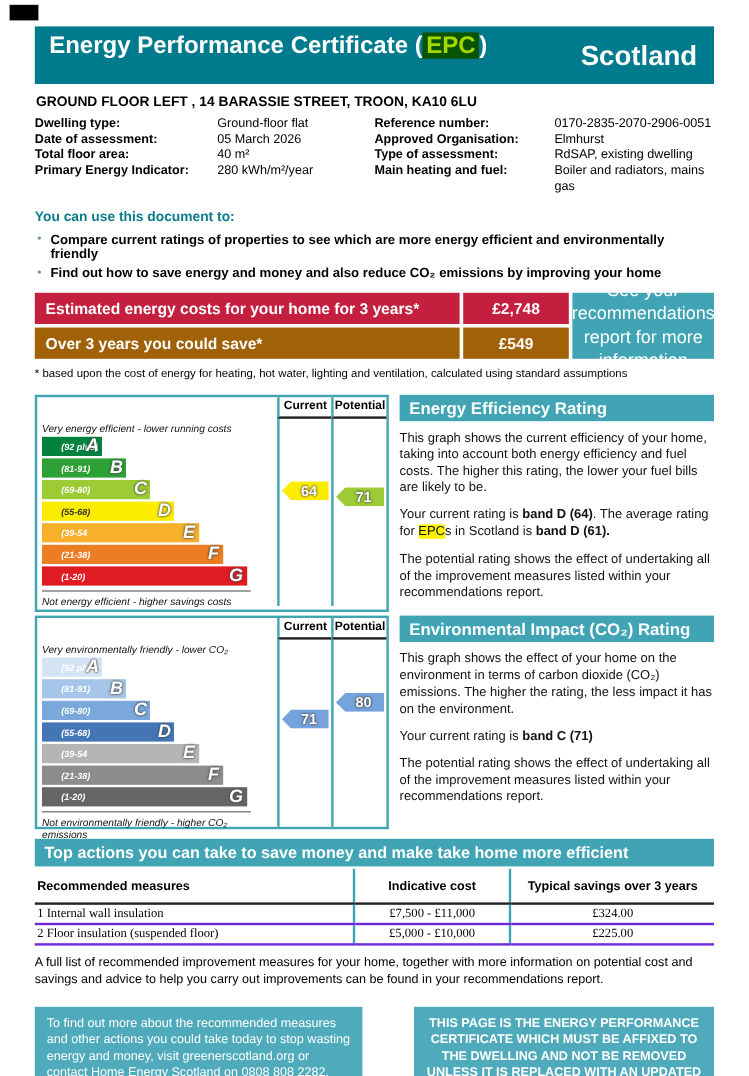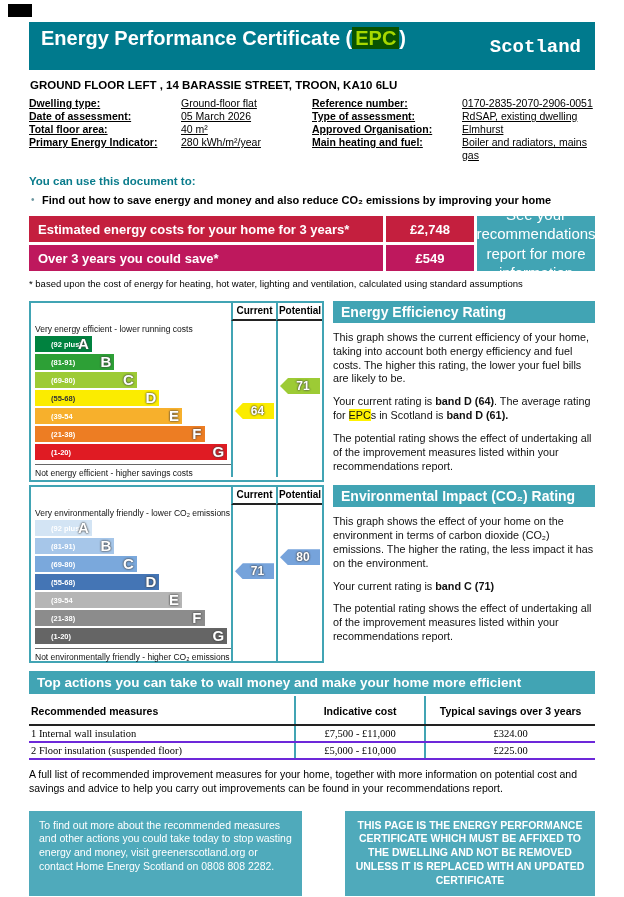--- a/index.html
+++ b/index.html
@@ -5,52 +5,52 @@
   * { margin:0; padding:0; box-sizing:border-box; }
   body { width:624px; height:897px; background:#fff; font-family:"Liberation Sans", sans-serif; color:#000; position:relative; overflow:hidden; }
   .page { padding:22px 29px 0 29px; }
   .corner-mark { position:absolute; left:8px; top:4px; width:24px; height:13px; background:#000; }
 
   .header { background:#007A8D; color:#fff; height:48px; padding:5px 14px 4px 12px; display:flex; justify-content:space-between; }
   .h-left { display:flex; flex-direction:column; justify-content:space-between; }
   .h-title { font-size:20px; font-weight:bold; white-space:nowrap; }
   .epc-badge { background:#0A5301; color:#A6D800; padding:0 3px; }
   .h-sub { font-size:10px; padding-bottom:1px; }
-  .h-region { font-size:19px; font-weight:bold; align-self:center;font-family:Liberation Mono, monospace; }
+  .h-region { font-size:23px; font-weight:bold; align-self:center; }
 
   .address { font-size:11.5px; font-weight:bold; margin:9px 0 6px 1px; }
 
   .details { display:flex; font-size:10.5px; line-height:13px; margin-top:2px; }
-  .dcol { flex:1;text-decoration:underline; }
+  .dcol { flex:1; }
   .detail-row { display:flex; }
   .dlabel { font-weight:bold; flex-shrink:0; }
   .dcol.left  .dlabel { width:152px; }
   .dcol.right .dlabel { width:150px; }
   .dvalue { flex:1; }
 
   .usage-heading { color:#0A7C8C; font-weight:bold; font-size:11.5px; margin-top:13px; }
   ul.bullets { list-style:none; margin-top:7px; font-size:11px; font-weight:bold; }
   ul.bullets li { padding-left:13px; position:relative; margin-bottom:4px; }
   ul.bullets li::before { content:"\2022"; position:absolute; left:2px; top:0; color:#6d97a0; font-size:10px; font-weight:normal; }
 
   .cost-grid { display:grid; grid-template-columns:1fr 88px 118px; grid-template-rows:26px 26px; gap:3px; margin-top:10px; }
   .cost-label { color:#fff; font-weight:bold; font-size:13px; display:flex; align-items:center; padding-left:9px; }
   .cost-value { color:#fff; font-weight:bold; font-size:13px; display:flex; align-items:center; justify-content:center; }
-  .bg-red { background:#C41F3E; } .bg-green { background:#be185d; }
+  .bg-red { background:#C41F3E; } .bg-green { background:#a16207; }
   .side-note { grid-row:1/3; grid-column:3; background:#41A4B4; color:#fff; font-size:15px; line-height:1.3;
                display:flex; align-items:center; justify-content:center; text-align:center; padding:2px 8px; }
   .footnote { font-size:9.5px; margin-top:7px; }
 
   .rating-section { display:flex; gap:9px; margin-top:12px; }
   .rating-section.second { margin-top:3px; }
   .chart-box { width:295px; flex-shrink:0; border:2px solid #41A4B4; display:grid;
                grid-template-columns:1fr 45px 46px; grid-template-rows:18px 156px; background:#fff; }
   .ch-head { font-size:10px; font-weight:bold; text-align:center; line-height:16px; border-left:2px solid #41A4B4; border-bottom:2px solid #222; }
   .ch-corner { border:none; }
-  .ch-main { padding:3px 0 0 4px; }
+  .ch-main { padding:3px 22px 0 4px;font-style:italic; }
   .ch-col { border-left:2px solid #41A4B4; position:relative; }
   .chart-top-label { font-size:8.5px; color:#111; height:12px; }
   .chart-bottom-label { font-size:8.5px; color:#111; margin-top:2px; border-top:1px solid #666; padding-top:3px; }
   .band-row { height:18px; }
   .band-bar { height:16px; position:relative; }
   .band-range { position:absolute; left:4px; top:4px; font-size:7.5px; font-weight:bold; color:#fff; white-space:nowrap;margin-left:12px; }
   .band-range.dark { color:#333; }
   .band-letter { position:absolute; right:3px; top:-1px; font-size:15px; font-weight:bold; color:#fff;
                  text-shadow:0 0 2px rgba(70,70,70,.95), 0 0 2px rgba(70,70,70,.95); }
   .arrow { position:absolute; left:2px; right:2px; height:16px; color:#fff; font-weight:bold; font-size:12px;
@@ -112,36 +112,37 @@
           <span class="dlabel">Primary Energy Indicator:</span>
           <span class="dvalue">280 kWh/m²/year</span>
         </div>
       </div>
     <div class="dcol right">
         <div class="detail-row">
           <span class="dlabel">Reference number:</span>
           <span class="dvalue">0170-2835-2070-2906-0051</span>
         </div>
         <div class="detail-row">
+          <span class="dlabel">Approved Organisation:</span>
+          <span class="dvalue">Elmhurst</span>
+        </div>
+        <div class="detail-row">
           <span class="dlabel">Type of assessment:</span>
           <span class="dvalue">RdSAP, existing dwelling</span>
         </div>
         <div class="detail-row">
-          <span class="dlabel">Approved Organisation:</span>
-          <span class="dvalue">Elmhurst</span>
-        </div>
-        <div class="detail-row">
           <span class="dlabel">Main heating and fuel:</span>
           <span class="dvalue">Boiler and radiators, mains gas</span>
         </div>
       </div>
   </div>
 
   <div class="usage-heading">You can use this document to:</div>
   <ul class="bullets">
+      <li>Compare current ratings of properties to see which are more energy efficient and environmentally friendly</li>
       <li>Find out how to save energy and money and also reduce CO₂ emissions by improving your home</li>
     </ul>
 
   <div class="cost-grid">
     <div class="cost-label bg-red">Estimated energy costs for your home for 3 years*</div>
     <div class="cost-value bg-red">£2,748</div>
     <div class="side-note">See your recommendations report for more information</div>
     <div class="cost-label bg-green">Over 3 years you could save*</div>
     <div class="cost-value bg-green">£549</div>
   </div>
@@ -194,21 +195,21 @@
             <div class="band-row">
               <div class="band-bar" style="width: 98%; background: rgb(224, 27, 35);">
                 <span class="band-range">(1-20)</span>
                 <span class="band-letter">G</span>
               </div>
             </div>
           </div>
         <div class="chart-bottom-label">Not energy efficient - higher savings costs</div>
       </div>
       <div class="ch-col">
-        <div class="arrow" style="top: 82px; background: rgb(251, 236, 0);">64</div>
+        <div class="arrow" style="top: 52px; background: rgb(251, 236, 0);">64</div>
       </div>
       <div class="ch-col">
         <div class="arrow" style="top: 57px; background: rgb(157, 203, 53);">71</div>
       </div>
     </div>
     <div class="rating-panel">
       <div class="panel-title">Energy Efficiency Rating</div>
       <p><span>This graph shows the current efficiency of your home, taking into account both energy efficiency and fuel costs. The higher this rating, the lower your fuel bills are likely to be.</span></p>
       <p><span>Your current rating is </span><span class="b ">band D (64)</span><span>. The average rating for </span><span class="hl">EPC</span><span>s in Scotland is </span><span class="b ">band D (61).</span></p>
       <p><span>The potential rating shows the effect of undertaking all of the improvement measures listed within your recommendations report.</span></p>
@@ -276,21 +277,21 @@
       </div>
     </div>
     <div class="rating-panel">
       <div class="panel-title">Environmental Impact (CO₂) Rating</div>
       <p><span>This graph shows the effect of your home on the environment in terms of carbon dioxide (CO₂) emissions. The higher the rating, the less impact it has on the environment.</span></p>
       <p><span>Your current rating is </span><span class="b ">band C (71)</span></p>
       <p><span>The potential rating shows the effect of undertaking all of the improvement measures listed within your recommendations report.</span></p>
     </div>
   </div>
 
-  <div class="actions-banner">Top actions you can take to wall money and make your home more efficient</div>
+  <div class="actions-banner">Top actions you can take to save money and make take home more efficient</div>
 
   <table class="measures">
     <colgroup>
         <col style="width:47%">
         <col style="width:23%">
         <col style="width:30%">
       </colgroup>
     <thead>
       <tr>
         <th>Recommended measures</th>

